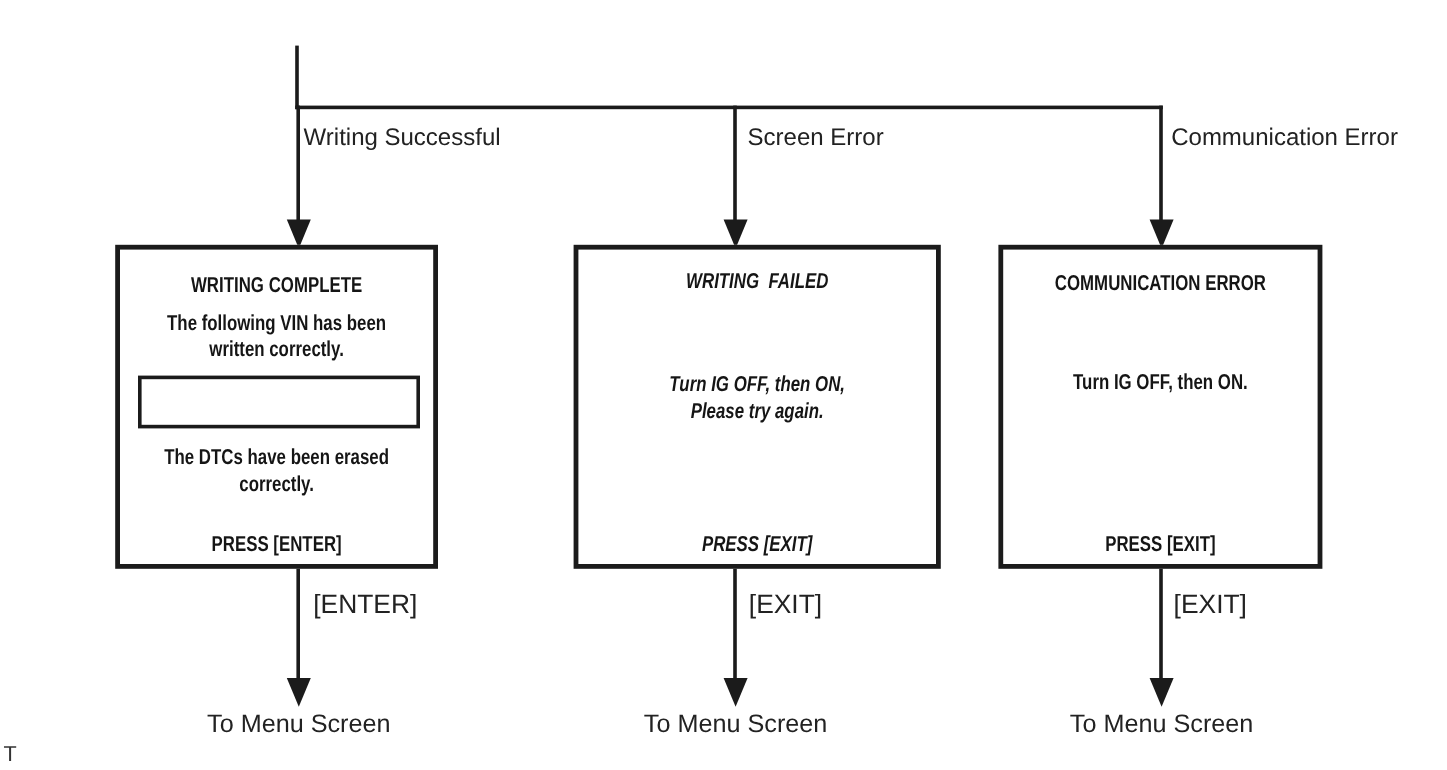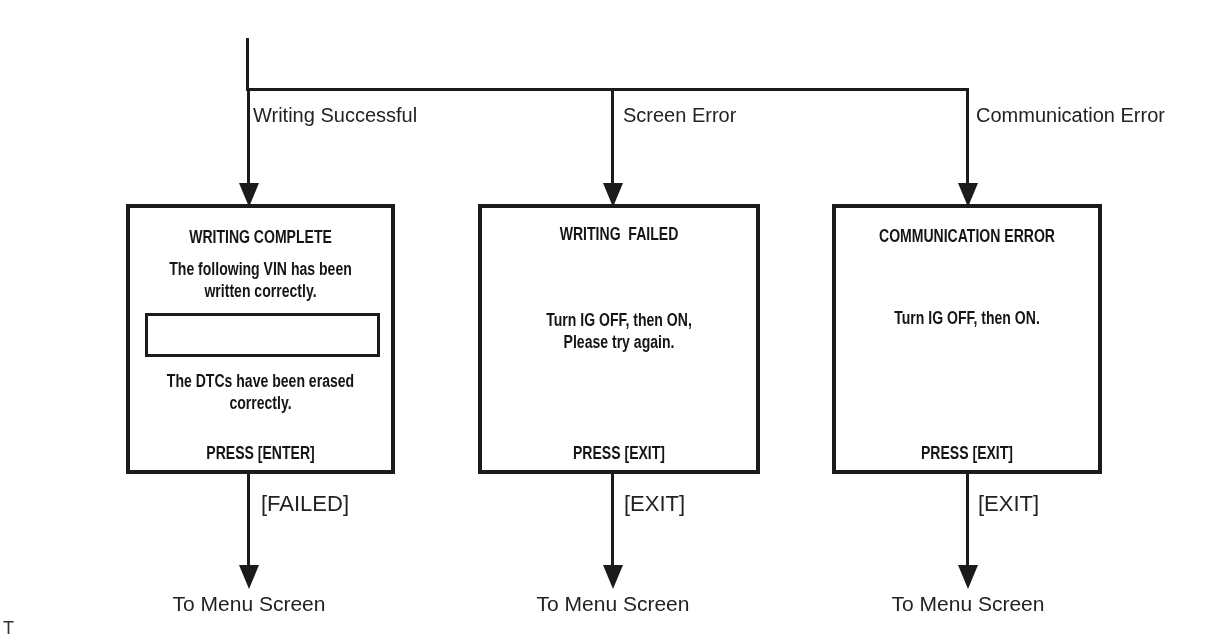--- a/index.html
+++ b/index.html
@@ -94,40 +94,40 @@
 
 <div id="stage">
 
   <div class="line vline" style="left:246px; top:38px; height:53px;"></div>
   <div class="line hline" style="left:246px; top:88px; width:723px;"></div>
 
   <div class="line vline" style="left:247px; top:88px; height:96px;"></div>
   <div class="arrowhead" style="left:239px; top:183px;"></div>
   <div class="branch-label" style="left:253px; top:103px;">Writing Successful</div>
 
-  <div class="screen-box" style="left:126px; width:269px;">
+  <div class="screen-box" style="left:96px; width:269px;">
     <div class="scr" style="top:18px;">WRITING COMPLETE</div>
     <div class="scr" style="top:50px;">The following VIN has been
 written correctly.</div>
     <div class="vin-field" style="left:15px; top:105px; width:235px; height:44px;"></div>
     <div class="scr" style="top:162px;">The DTCs have been erased
 correctly.</div>
     <div class="scr" style="top:234px;">PRESS [ENTER]</div>
   </div>
 
   <div class="line vline" style="left:247px; top:474px; height:92px;"></div>
   <div class="arrowhead" style="left:239px; top:565px;"></div>
-  <div class="key-label" style="left:261px; top:492px;">[FAILED]</div>
+  <div class="key-label" style="left:261px; top:492px;">[ENTER]</div>
   <div class="dest-label" style="left:129px; top:592px;">To Menu Screen</div>
 
   <div class="line vline" style="left:611px; top:88px; height:96px;"></div>
   <div class="arrowhead" style="left:603px; top:183px;"></div>
   <div class="branch-label" style="left:623px; top:103px;">Screen Error</div>
 
-  <div class="screen-box" style="left:478px; width:282px;">
+  <div class="screen-box" style="left:478px; width:306px;font-style:italic;">
     <div class="scr" style="top:15px;">WRITING  FAILED</div>
     <div class="scr" style="top:101px;">Turn IG OFF, then ON,
 Please try again.</div>
     <div class="scr" style="top:234px;">PRESS [EXIT]</div>
   </div>
 
   <div class="line vline" style="left:611px; top:474px; height:92px;"></div>
   <div class="arrowhead" style="left:603px; top:565px;"></div>
   <div class="key-label" style="left:624px; top:492px;">[EXIT]</div>
   <div class="dest-label" style="left:493px; top:592px;">To Menu Screen</div>

